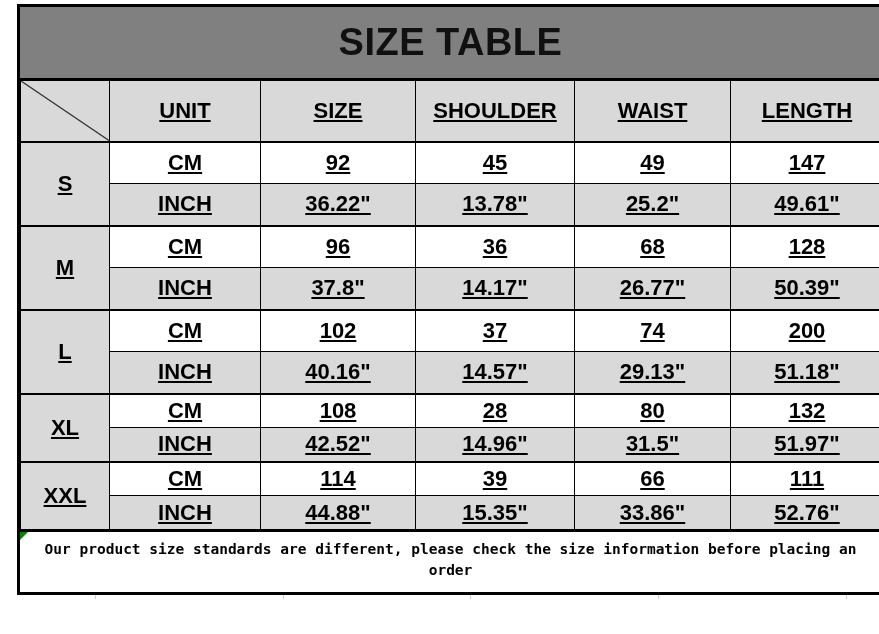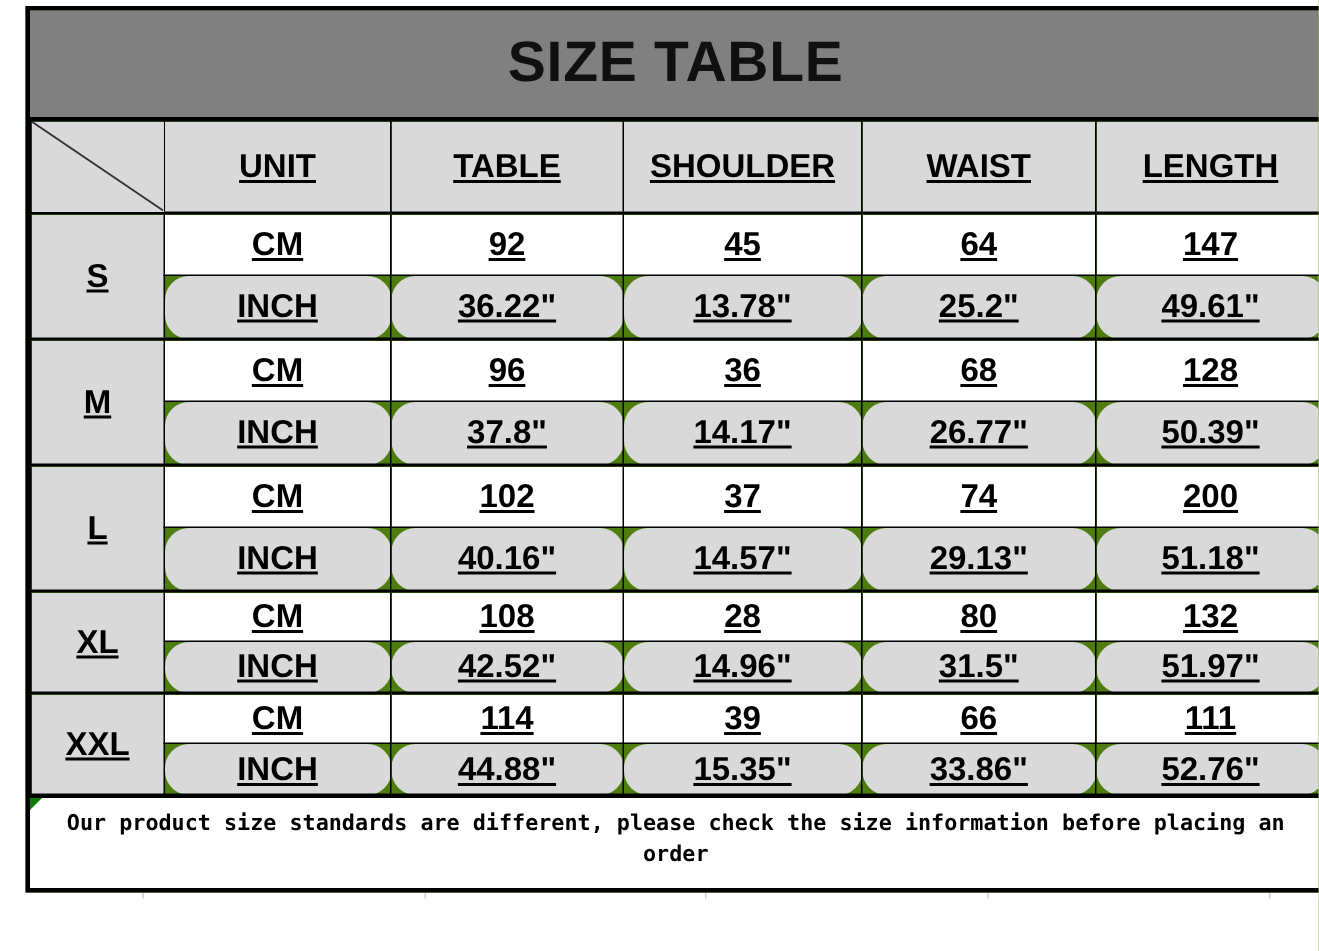--- a/index.html
+++ b/index.html
@@ -55,21 +55,21 @@
     position: relative;
     padding: 0;
   }
   td.diag-cell svg {
     position: absolute;
     top: 0; left: 0;
     width: 100%; height: 100%;
     display: block;
   }
   tr.cm-row td { background: #ffffff; }
-  tr.inch-row td { background: #d9d9d9; border-radius: 16px; }
+  tr.inch-row td { background: #d9d9d9; }
   tr.tall td { height: 42px; }
   tr.short td { height: 34px; }
   tr.group-start td { border-top: 2.5px solid #000; }
   td.size-cell {
     background: #d9d9d9 !important;
     font-size: 25px;
   }
   .note-row {
     position: relative;
     border-top: 2.5px solid #000;
@@ -122,32 +122,32 @@
         <col style="width:153px">
     </colgroup>
     <tbody>
       <tr class="header-row">
         <td class="diag-cell">
           <svg viewBox="0 0 100 100" preserveAspectRatio="none">
             <line x1="0" y1="0" x2="100" y2="100" stroke="#333" stroke-width="1.3" vector-effect="non-scaling-stroke"></line>
           </svg>
         </td>
         <td>UNIT</td>
-        <td>TABLE</td>
+        <td>SIZE</td>
         <td>SHOULDER</td>
         <td>WAIST</td>
         <td>LENGTH</td>
       </tr>
 
       <tr class="cm-row tall group-start">
         <td class="size-cell" rowspan="2">S</td>
         <td>CM</td>
         <td>92</td>
         <td>45</td>
-        <td>64</td>
+        <td>49</td>
         <td>147</td>
       </tr>
       <tr class="inch-row tall">
         <td>INCH</td>
         <td>36.22"</td>
         <td>13.78"</td>
         <td>25.2"</td>
         <td>49.61"</td>
       </tr>
 

